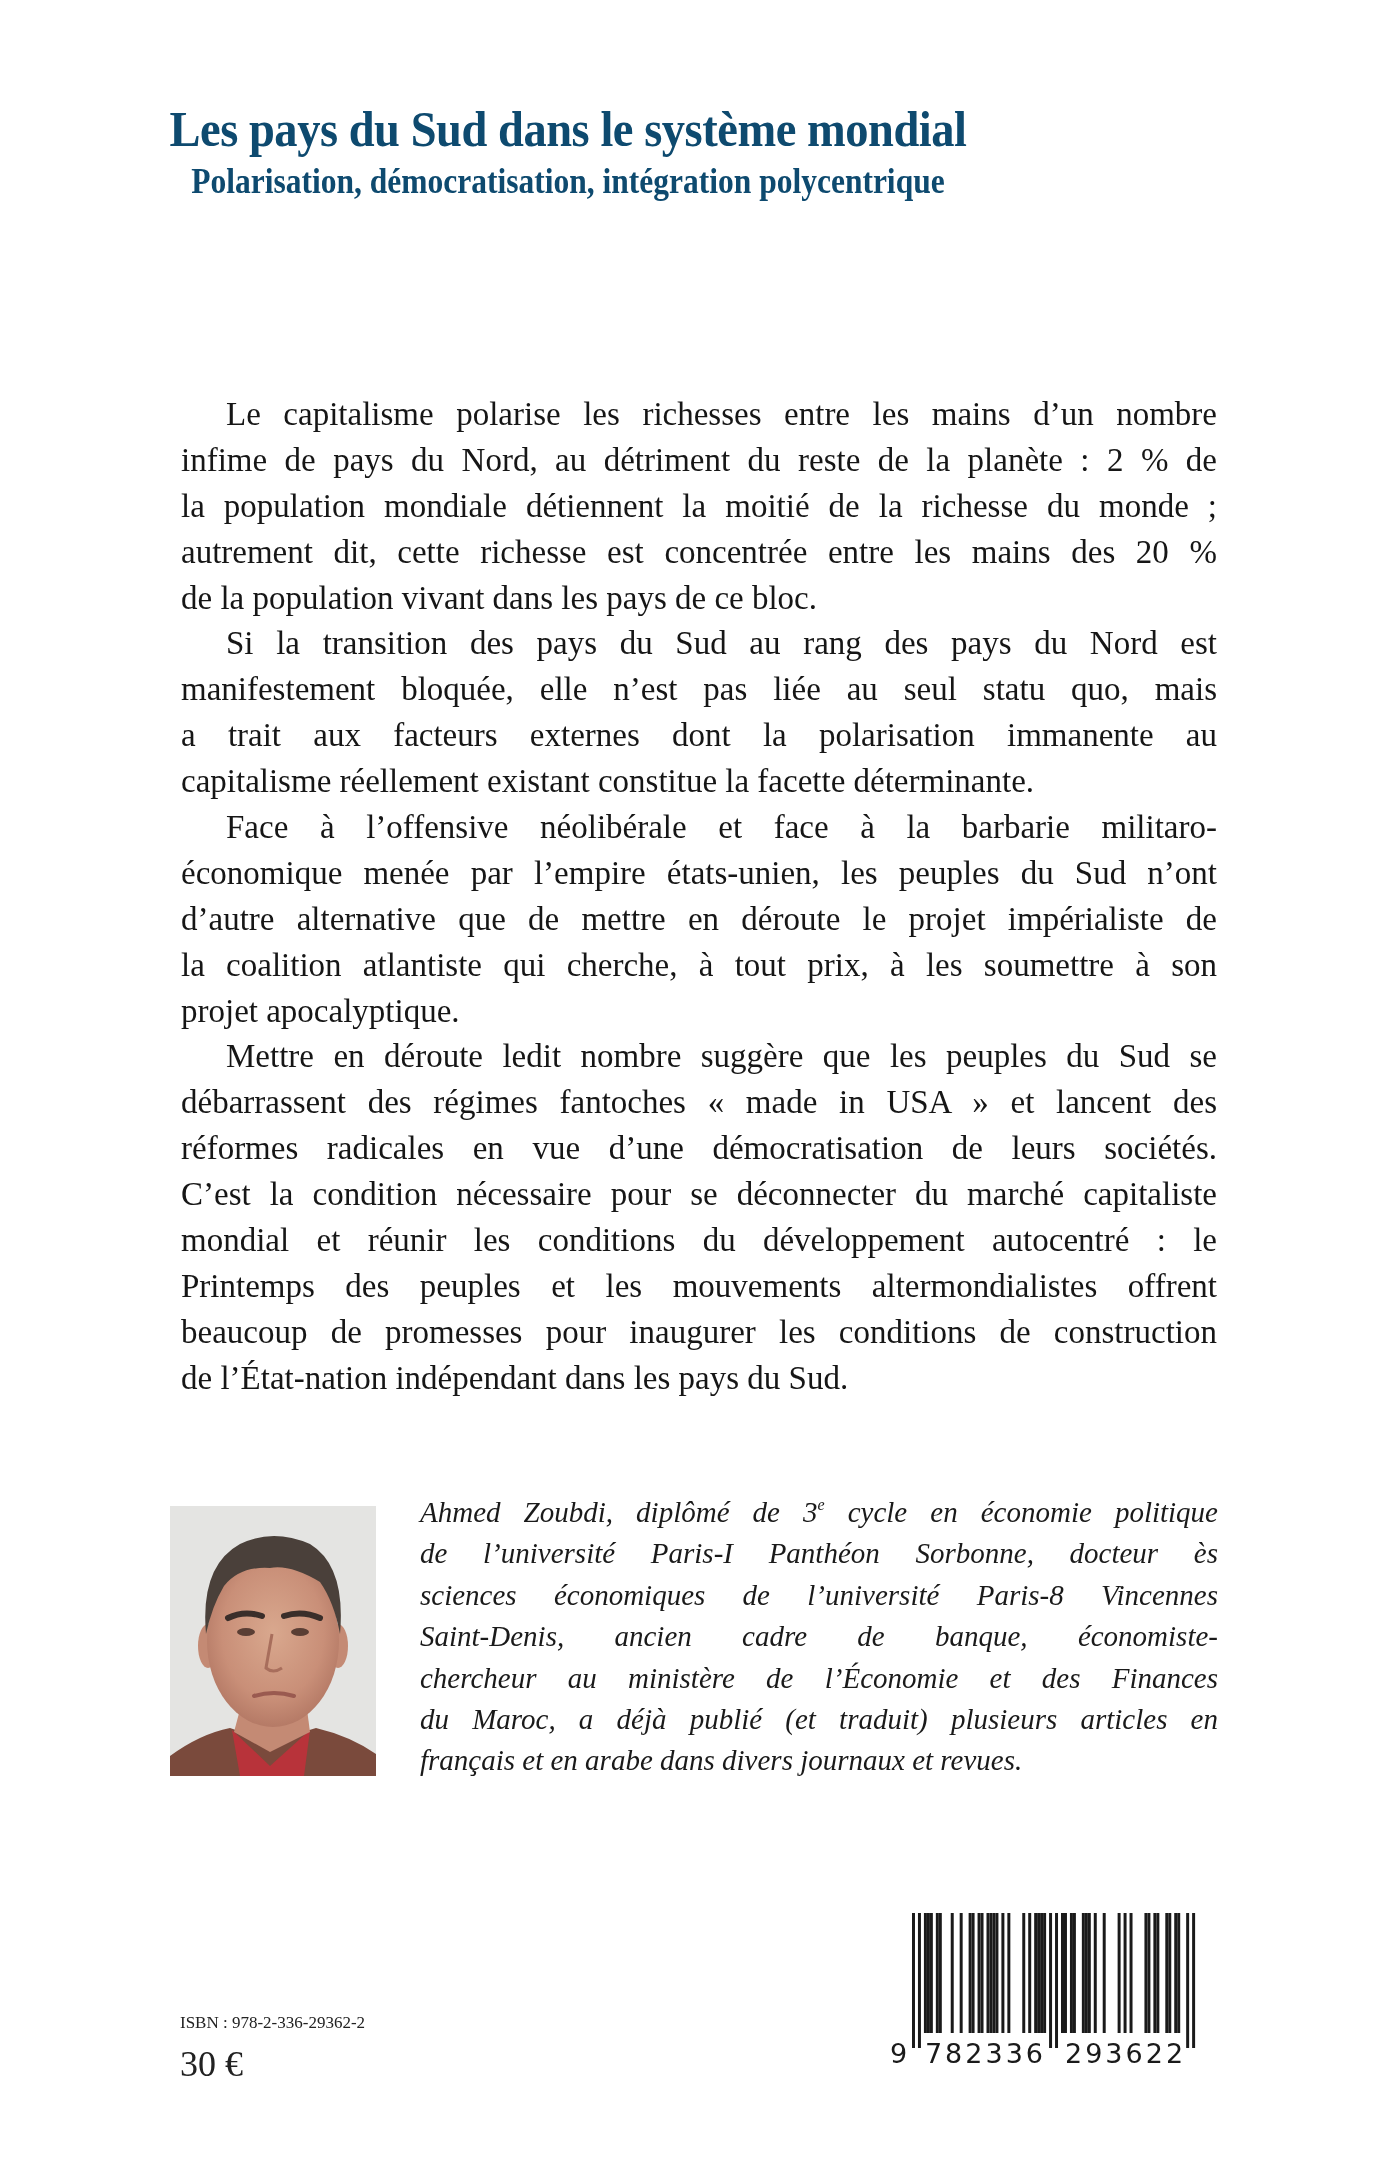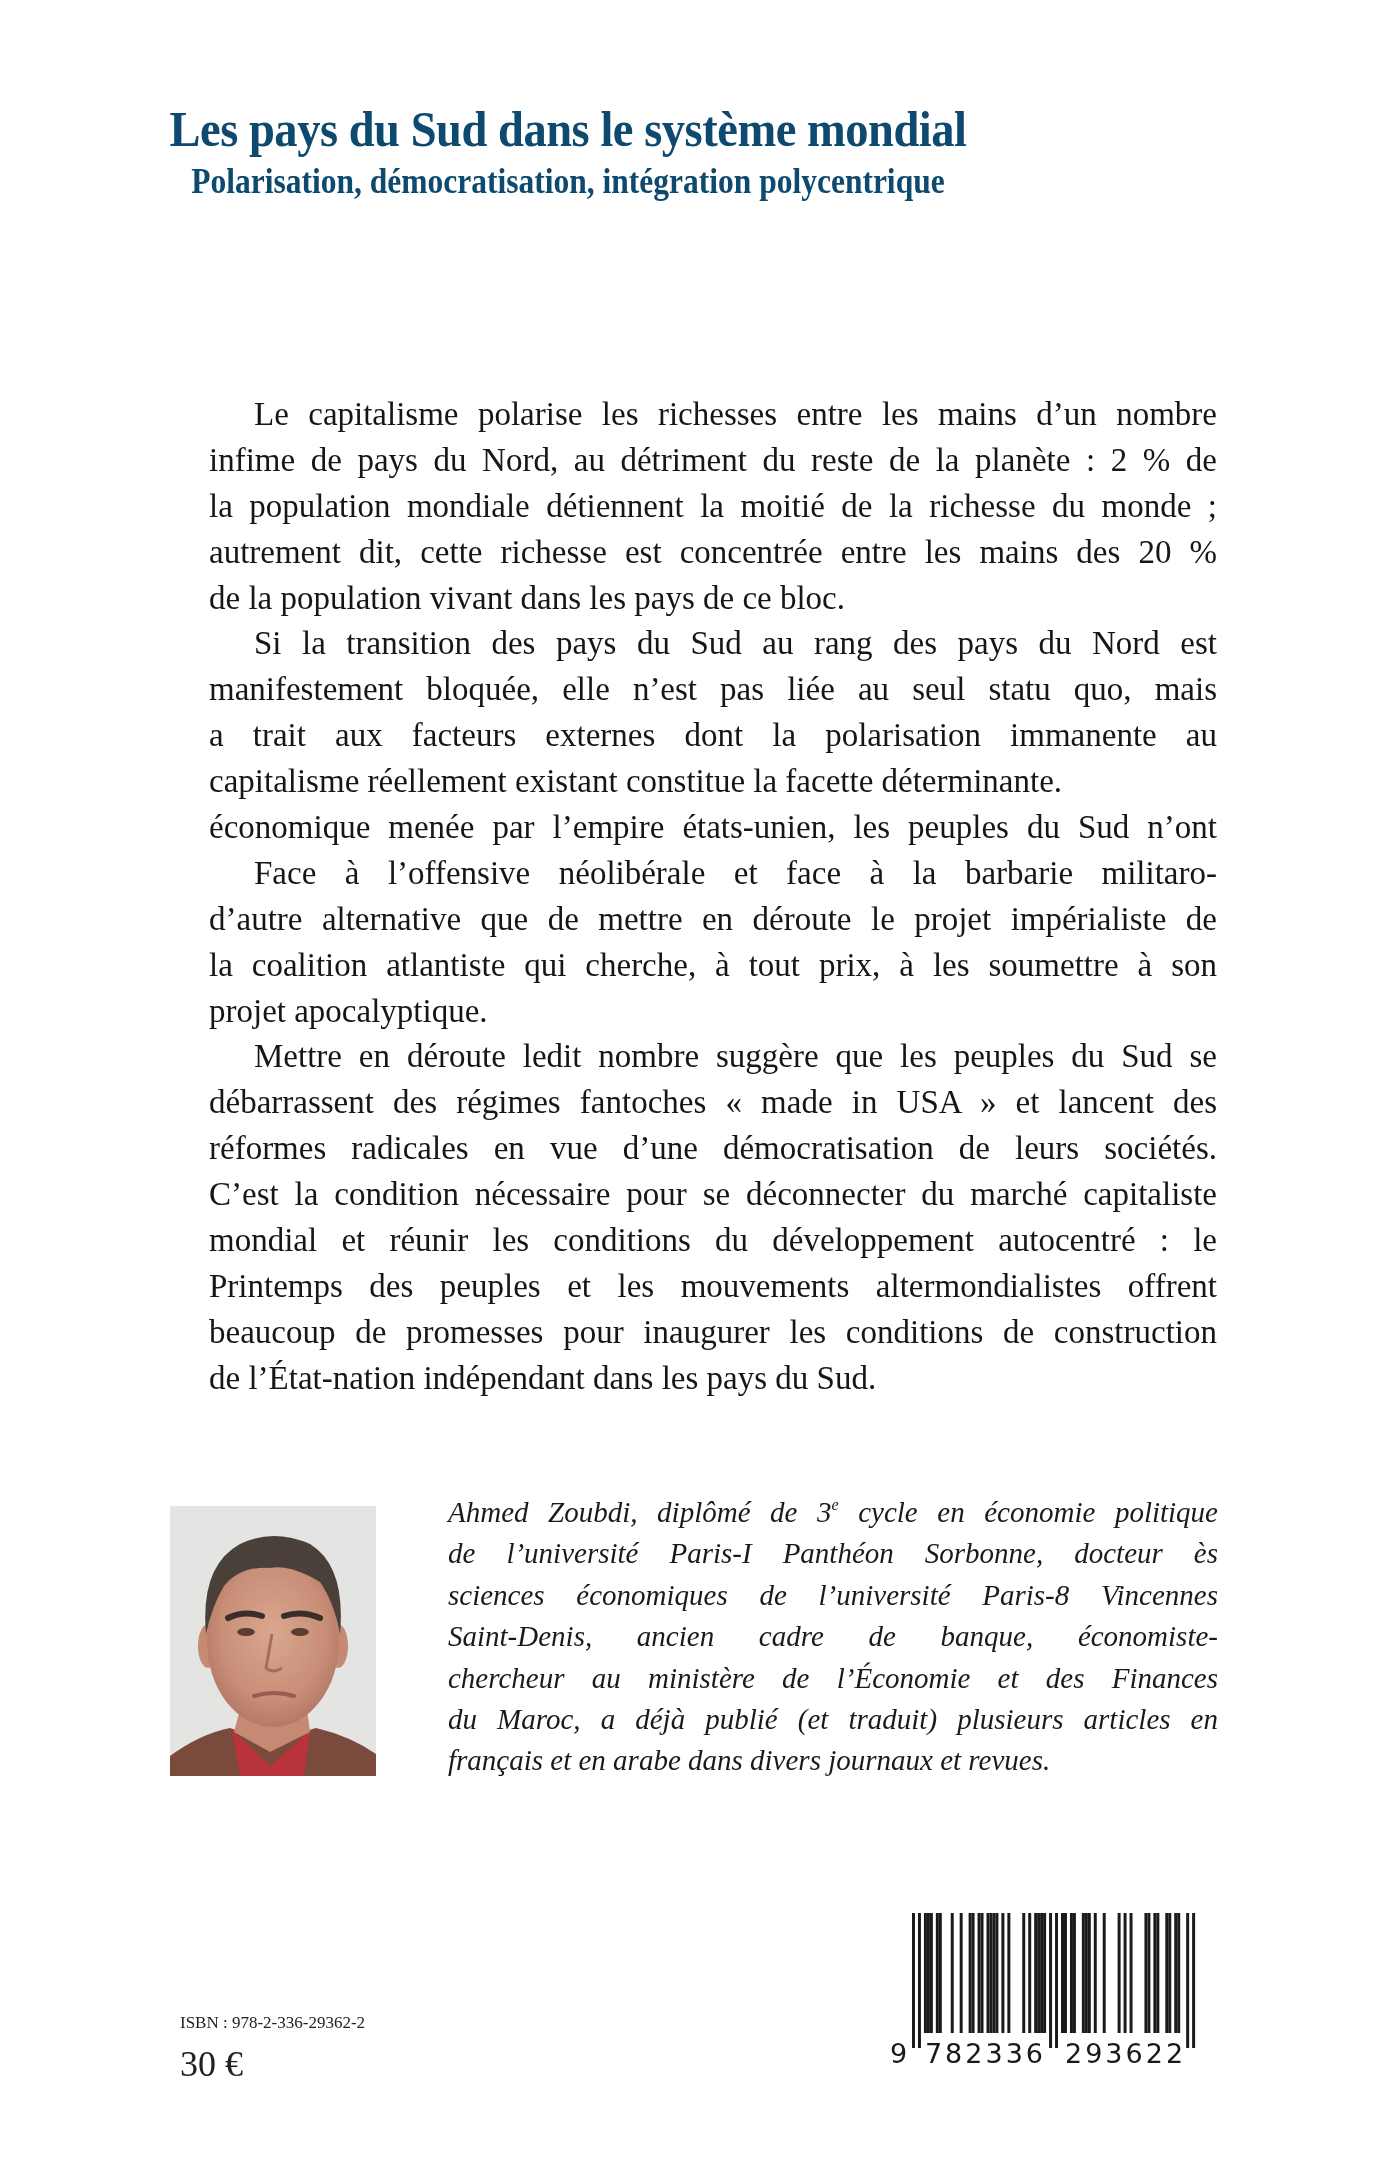--- a/index.html
+++ b/index.html
@@ -48,21 +48,20 @@
       line-height: 45.9px;
       color: #161616;
     }
     .line {
       display: block;
       white-space: nowrap;
       text-align: justify;
       text-align-last: justify;
       height: 45.9px;
       overflow: visible;
-      margin-left: 28px;
     }
     .line.last {
       text-align-last: left;
     }
     .line.indent {
       padding-left: 45px;
     }
 
     .bio-photo {
       position: absolute;
@@ -139,22 +138,22 @@
       <span class="line">autrement dit, cette richesse est concentrée entre les mains des 20 %</span>
       <span class="line last">de la population vivant dans les pays de ce bloc.</span>
     </div>
     <div>
       <span class="line indent">Si la transition des pays du Sud au rang des pays du Nord est</span>
       <span class="line">manifestement bloquée, elle n’est pas liée au seul statu quo, mais</span>
       <span class="line">a trait aux facteurs externes dont la polarisation immanente au</span>
       <span class="line last">capitalisme réellement existant constitue la facette déterminante.</span>
     </div>
     <div>
+      <span class="line indent">Face à l’offensive néolibérale et face à la barbarie militaro-</span>
       <span class="line">économique menée par l’empire états-unien, les peuples du Sud n’ont</span>
-      <span class="line indent">Face à l’offensive néolibérale et face à la barbarie militaro-</span>
       <span class="line">d’autre alternative que de mettre en déroute le projet impérialiste de</span>
       <span class="line">la coalition atlantiste qui cherche, à tout prix, à les soumettre à son</span>
       <span class="line last">projet apocalyptique.</span>
     </div>
     <div>
       <span class="line indent">Mettre en déroute ledit nombre suggère que les peuples du Sud se</span>
       <span class="line">débarrassent des régimes fantoches « made in USA » et lancent des</span>
       <span class="line">réformes radicales en vue d’une démocratisation de leurs sociétés.</span>
       <span class="line">C’est la condition nécessaire pour se déconnecter du marché capitaliste</span>
       <span class="line">mondial et réunir les conditions du développement autocentré : le</span>

